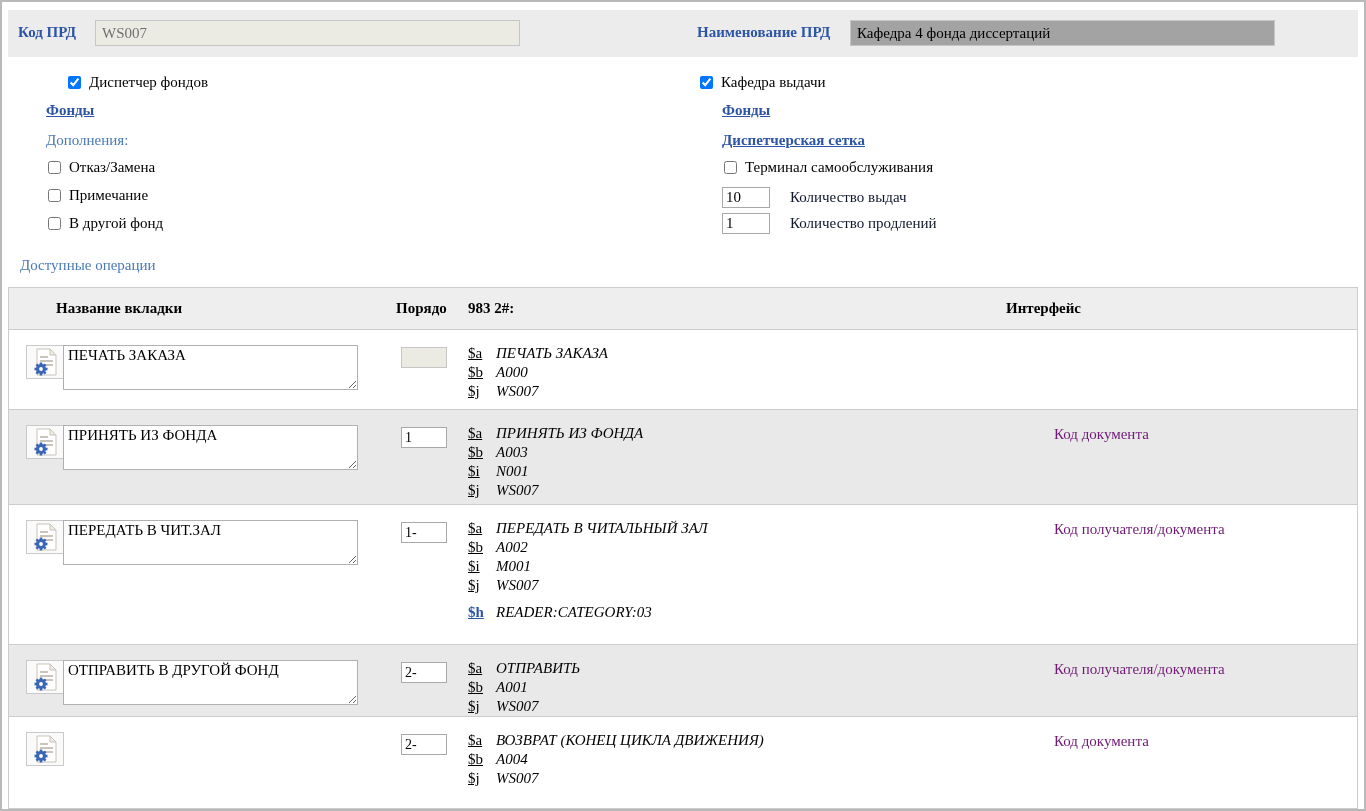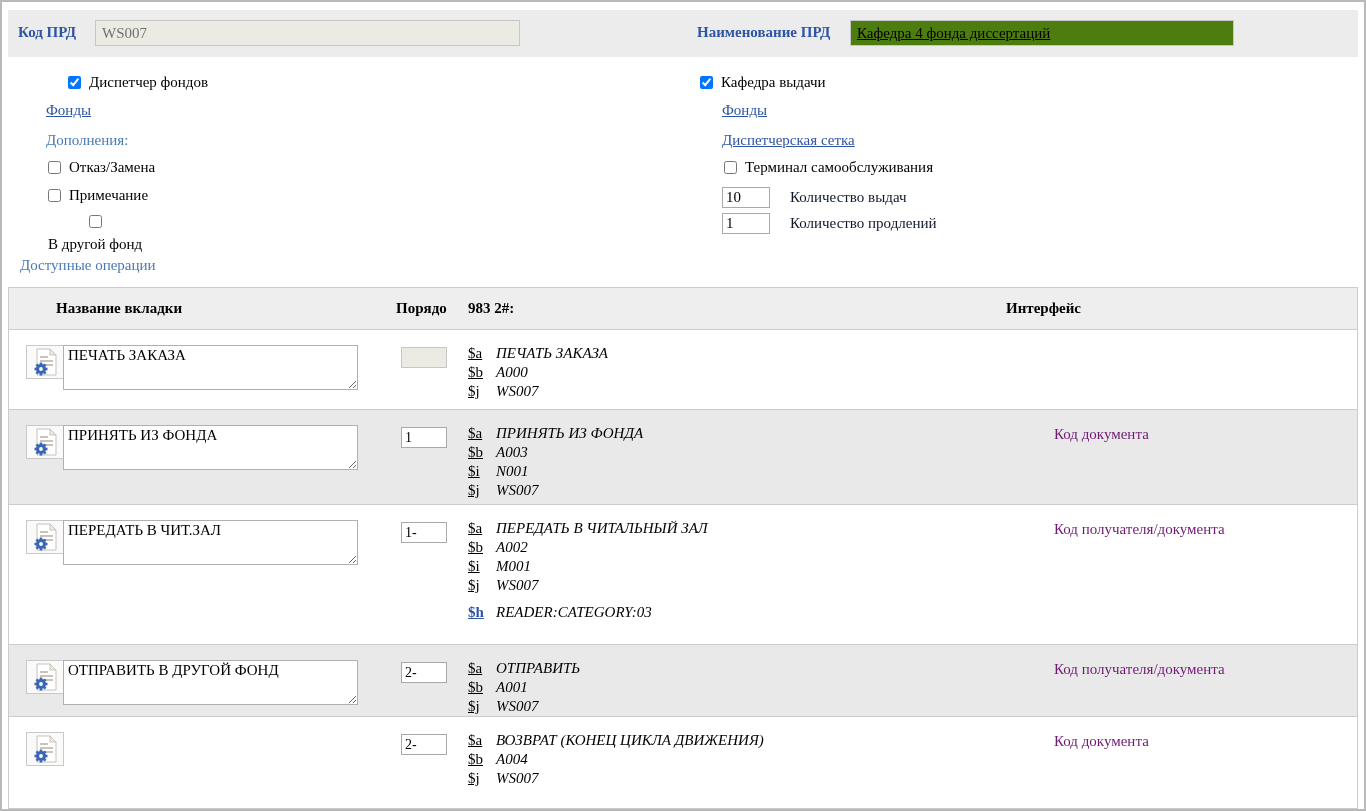--- a/index.html
+++ b/index.html
@@ -8,26 +8,26 @@
 
   .frame { position: absolute; inset: 0; border: 2px solid #b9b9b9; pointer-events: none; z-index: 50; }
 
   
   .topbar { position: absolute; left: 8px; right: 8px; top: 10px; height: 47px; background: #ececec; }
   .fld-label { position: absolute; top: 14px; font-weight: bold; color: #2e55a5; }
   .lbl-code { left: 10px; }
   .lbl-name { left: 689px; text-align: center; }
   .inp { font-family: "Liberation Serif", "DejaVu Serif", serif; font-size: 15px; border: 1px solid #c6c6c6; padding: 0 6px; height: 26px; }
   .inp-code { position: absolute; left: 87px; top: 10px; width: 425px; background: #ebebe4; color: #707070; }
-  .inp-name { position: absolute; left: 842px; top: 10px; width: 384px; background: #4d7c0f; color: #000; text-decoration: underline; }
+  .inp-name { position: absolute; left: 842px; top: 10px; width: 425px; background: #a3a3a3; color: #000; }
 
   
   .chkrow { position: absolute; display: flex; align-items: center; gap: 8px; }
   .chkrow input { width: 13px; height: 13px; }
-  .link-bold { font-weight: normal; color: #2e55a5; text-decoration: underline; cursor: pointer; }
+  .link-bold { font-weight: bold; color: #2e55a5; text-decoration: underline; cursor: pointer; }
   .link-light { color: #4a7ab5; text-decoration: none; cursor: pointer; }
   .abs { position: absolute; }
   .numinp { position: absolute; width: 48px; height: 21px; border: 1px solid #a9a9a9; font-family: "Liberation Serif", serif; font-size: 15px; padding: 0 3px; background: #fff; }
   .numlbl { position: absolute; color: #0f172a; }
 
   
   .grid { position: absolute; left: 8px; top: 287px; width: 1350px; border: 1px solid #ccc; background: #fff; }
   .ghead { position: relative; height: 42px; background: #eee; border-bottom: 1px solid #ccc; font-weight: bold; }
   .ghead span { position: absolute; top: 12px; }
   .h-name { left: 47px; } .h-order { left: 387px; } .h-field { left: 459px; } .h-if { left: 997px; }
@@ -69,21 +69,21 @@
 <a class="abs link-light" style="left:46px; top:132px;">Дополнения:</a>
 
 <label class="chkrow" style="left:48px; top:159px;">
   <input type="checkbox" style="">
   <span>Отказ/Замена</span>
 </label>
 <label class="chkrow" style="left:48px; top:187px;">
   <input type="checkbox" style="">
   <span>Примечание</span>
 </label>
-<label class="chkrow" style="left:48px; top:215px;flex-direction:column;">
+<label class="chkrow" style="left:48px; top:215px;">
   <input type="checkbox" style="">
   <span>В другой фонд</span>
 </label>
 
 <a class="abs link-light" style="left:20px; top:257px;">Доступные операции</a>
 
 <label class="chkrow" style="left:700px; top:74px;">
   <input type="checkbox" checked="" style="">
   <span>Кафедра выдачи</span>
 </label>

